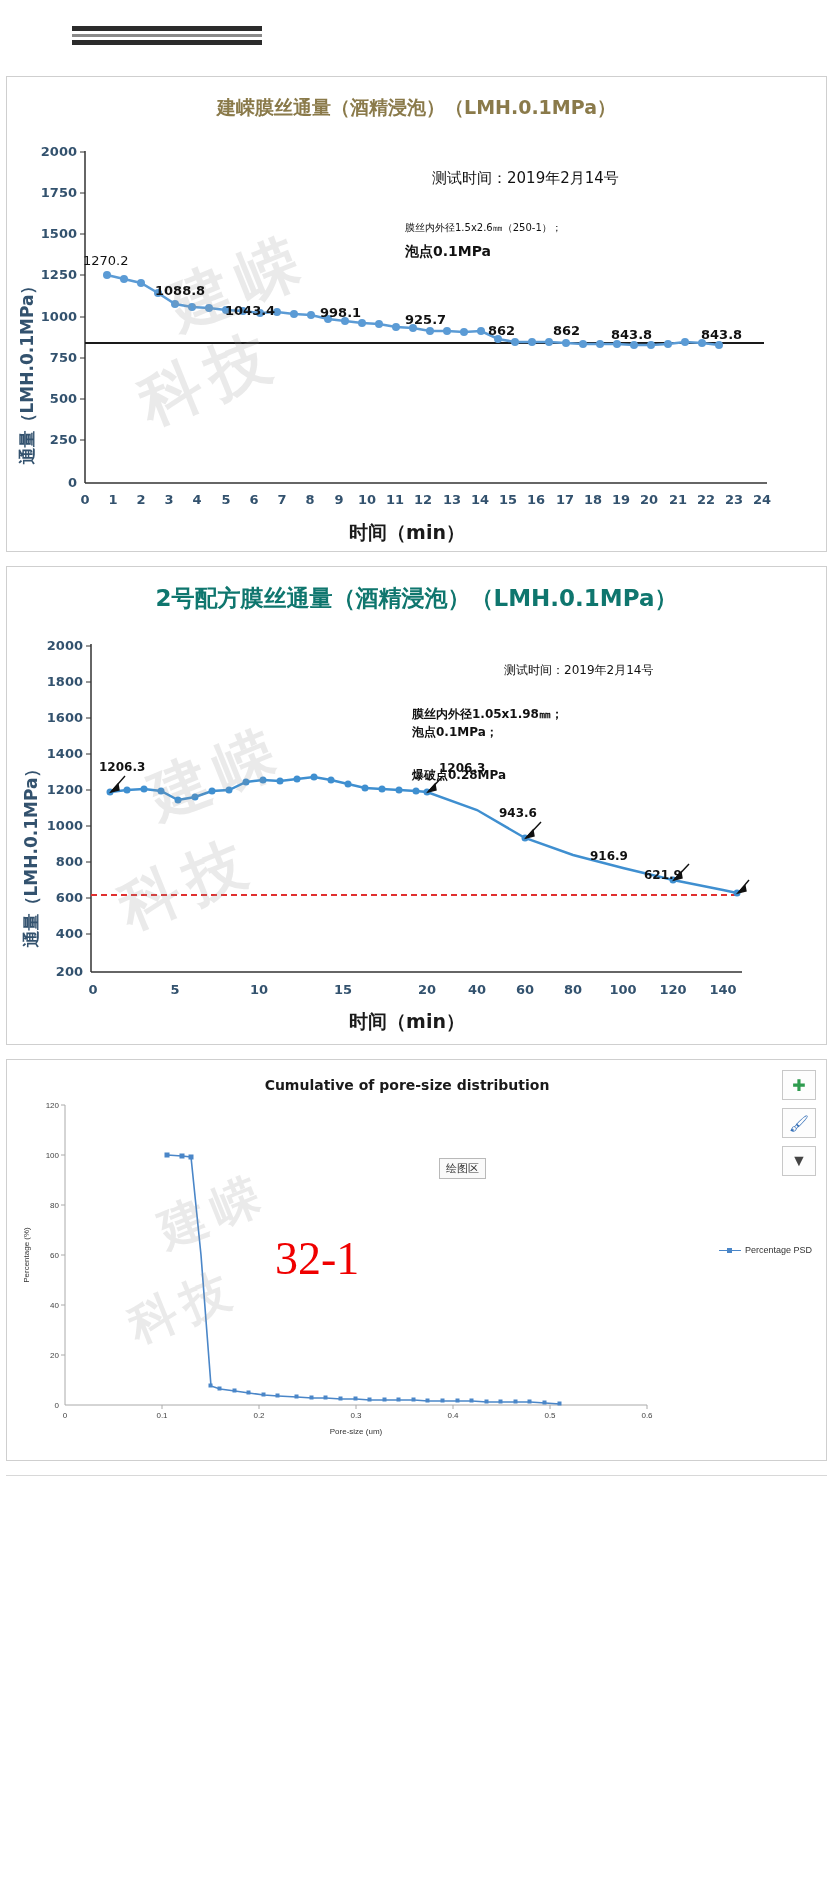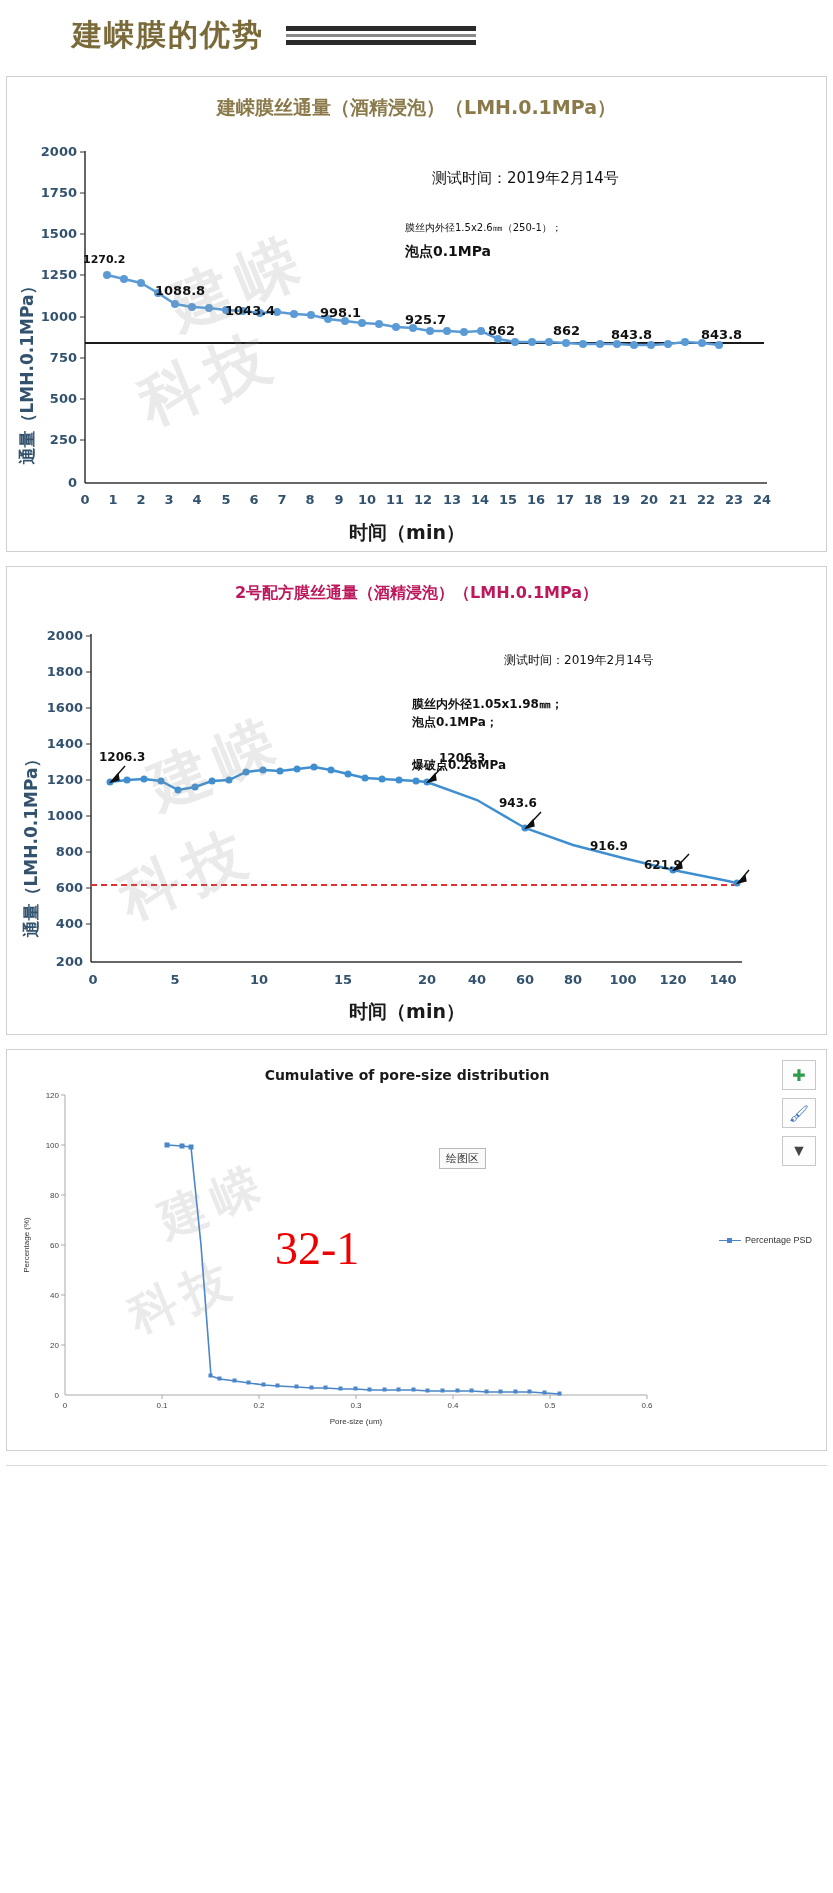--- a/index.html
+++ b/index.html
@@ -40,21 +40,21 @@
     overflow: hidden;
   }
   .card-title {
     text-align: center;
     font-family: "DejaVu Sans", sans-serif;
     font-weight: 700;
     color: #8a7a4a;
     padding-top: 18px;
     font-size: 19px;
   }
-  .card2 .card-title { color: #be185d; font-size: 16px; padding-top: 16px; }
+  .card2 .card-title { color: #0f766e; font-size: 23px; padding-top: 16px; }
 
   .chart-wrap { position: relative; }
   svg { display: block; }
 
   .wm {
     position: absolute;
     pointer-events: none;
     color: rgba(150,150,150,0.20);
     font-family: "DejaVu Sans", sans-serif;
     font-weight: 700;
@@ -123,21 +123,20 @@
     background:#4a86c8;
   }
   .footer-strip { height: 6px; border-top: 1px solid #d8d8d8; margin: 0 6px; }
 </style>
 </head>
 <body>
 
 <div class="page">
 
   <div class="header">
-    <div class="header-title">建嵘膜的优势</div>
     <div class="header-bars">
       <div class="bar"></div>
       <div class="bar thin"></div>
       <div class="bar"></div>
     </div>
   </div>
 
   <div class="card card1">
     <div class="card-title">建嵘膜丝通量（酒精浸泡）（LMH.0.1MPa）</div>
 
@@ -245,21 +244,21 @@
             <circle cx="678" cy="221" r="4"></circle>
             <circle cx="695" cy="222" r="4"></circle>
           <circle cx="712" cy="224" r="4"></circle>
         </g>
 
         <text x="26" y="250" transform="rotate(-90 26 250)" font-family="DejaVu Sans, sans-serif" font-size="17" font-weight="700" fill="#33526e" text-anchor="middle">通量（LMH.0.1MPa）</text>
 
         <text x="400" y="418" font-family="DejaVu Sans, sans-serif" font-size="19" font-weight="700" fill="#1a1a1a" text-anchor="middle">时间（min）</text>
       </svg>
 
-      <div class="note" style="left:76px; top:132px; font-size:11px; font-weight:700;">1270.2</div>
+      <div class="note" style="left:76px; top:132px; font-size:13px; font-weight:400;">1270.2</div>
       <div class="note" style="left:148px; top:162px; font-size:13px; font-weight:700;">1088.8</div>
       <div class="note" style="left:218px; top:182px; font-size:13px; font-weight:700;">1043.4</div>
       <div class="note" style="left:313px; top:184px; font-size:13px; font-weight:700;">998.1</div>
       <div class="note" style="left:398px; top:191px; font-size:13px; font-weight:700;">925.7</div>
       <div class="note" style="left:481px; top:202px; font-size:13px; font-weight:700;">862</div>
       <div class="note" style="left:546px; top:202px; font-size:13px; font-weight:700;">862</div>
       <div class="note" style="left:604px; top:206px; font-size:13px; font-weight:700;">843.8</div>
       <div class="note" style="left:694px; top:206px; font-size:13px; font-weight:700;">843.8</div>
     </div>
   </div>

